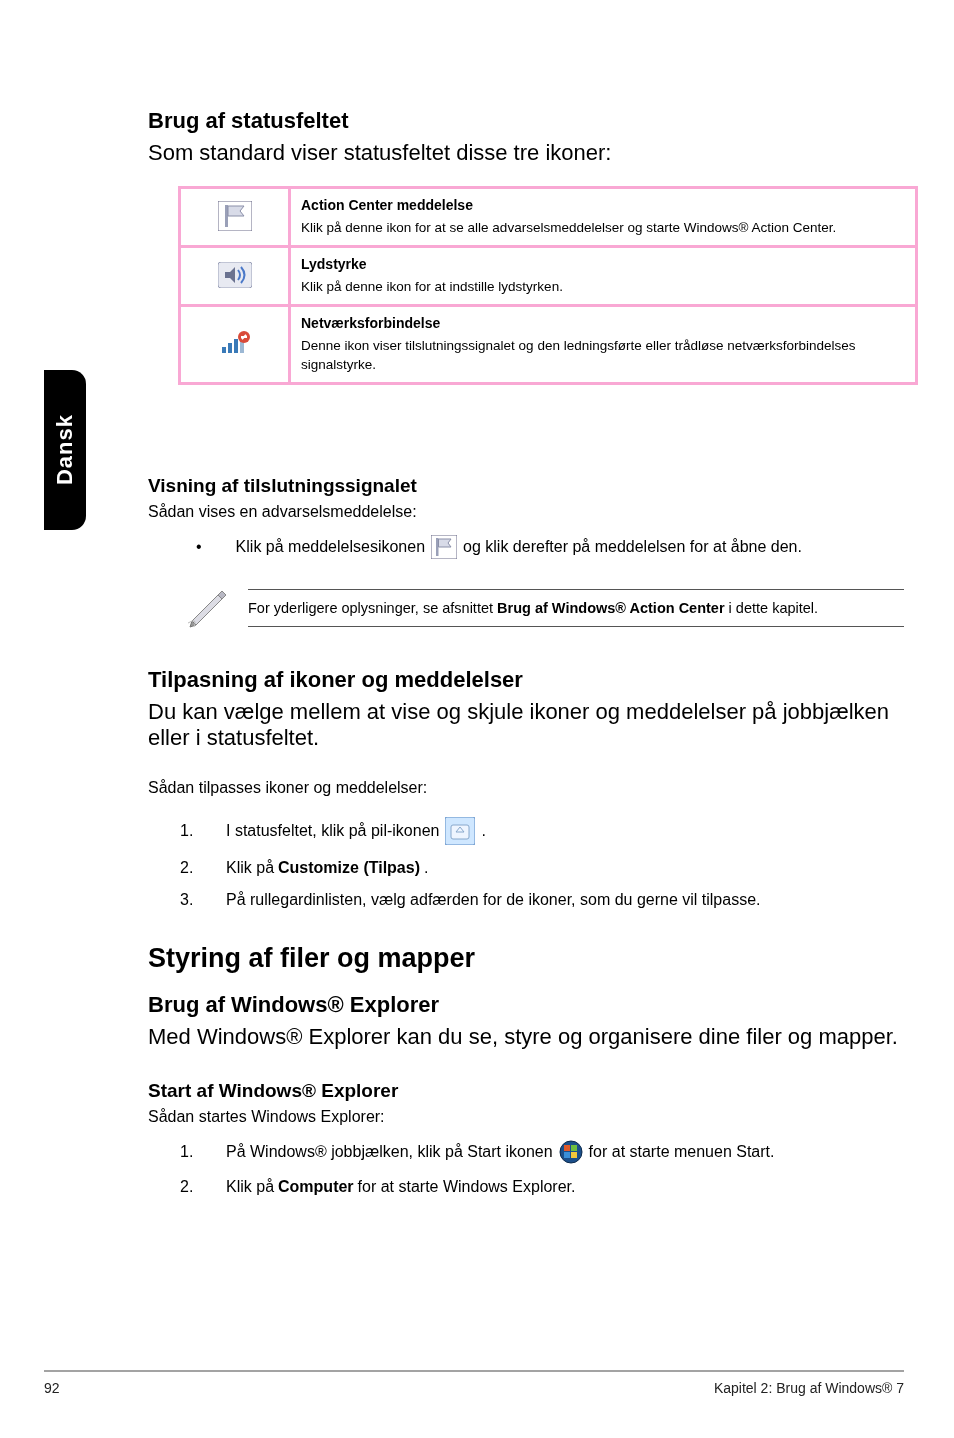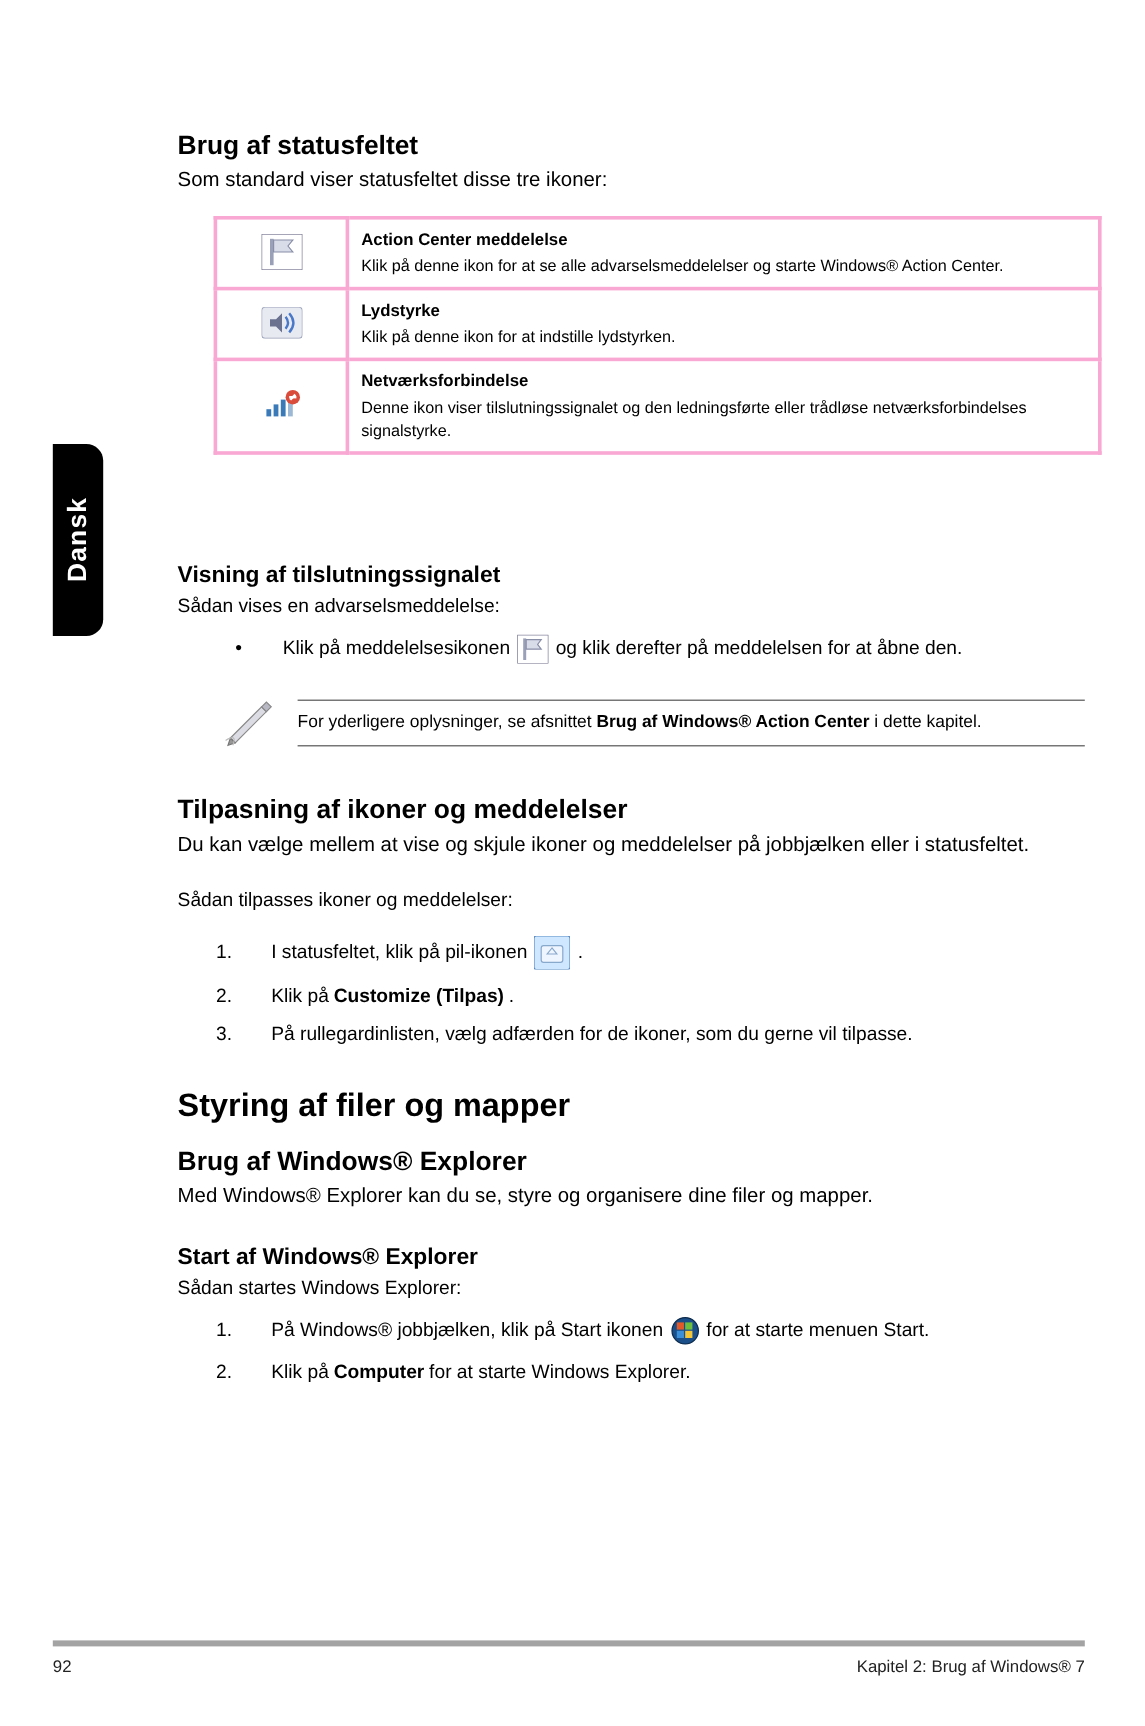--- a/index.html
+++ b/index.html
@@ -19,21 +19,21 @@
     writing-mode: vertical-rl; transform: rotate(180deg);
     letter-spacing: 1px;
   }
   .content {
     position: absolute;
     left: 124px; top: 108px;
     width: 770px;
     margin-left: 24px;
   }
   h2.section { font-size: 22px; font-weight: bold; margin-bottom: 6px; }
-  p.lead { font-size: 17px; margin-bottom: 20px; }
+  p.lead { font-size: 22px; margin-bottom: 20px; }
   table.icons {
     width: 740px; border-collapse: collapse; margin-left: 30px; margin-bottom: 50px;
   }
   table.icons td { border: 3px solid #f9a8d4; padding: 8px 10px; vertical-align: middle; font-size: 14px; }
   table.icons td.icon-cell { width: 110px; text-align: center; }
   table.icons td .row-title { font-weight: bold; font-size: 14px; margin-bottom: 6px; display:block; }
   table.icons td .row-desc { font-size: 13.5px; line-height: 1.35; }
   .icon-box { display: inline-block; }
   h3.sub { font-size: 19px; font-weight: bold; margin-bottom: 6px; }
   .bold-line { font-weight: normal; font-size: 16px; margin-bottom: 14px; }
@@ -46,21 +46,21 @@
   .note-rule-bottom { border-top:1px solid #555; margin-top:8px; }
   .note-text { font-size: 14.5px; line-height:1.4; }
   .note-text b { font-weight:bold; }
   .ol { margin-left: 32px; font-size:16px; }
   .ol-item { display:flex; gap:30px; margin-bottom:14px; align-items:center; }
   .ol-num { width:16px; }
   .ol-body { flex:1; display:flex; align-items:center; flex-wrap:wrap; gap:4px; }
   h1.big { font-size: 27px; font-weight:bold; margin: 34px 0 18px 0; }
   .footer {
     position:absolute; left:44px; bottom:42px; width:860px;
-    border-top:5px solid #a3a3a3; padding-top:8px;
+    border-top:2px solid #a3a3a3; padding-top:8px;
     display:flex; justify-content:space-between; font-size:14px; color:#222;
   }
   .spacer-40 { height: 40px; }
 </style>
 </head>
 <body>
 
 <div class="page">
 
   <div class="side-tab">

